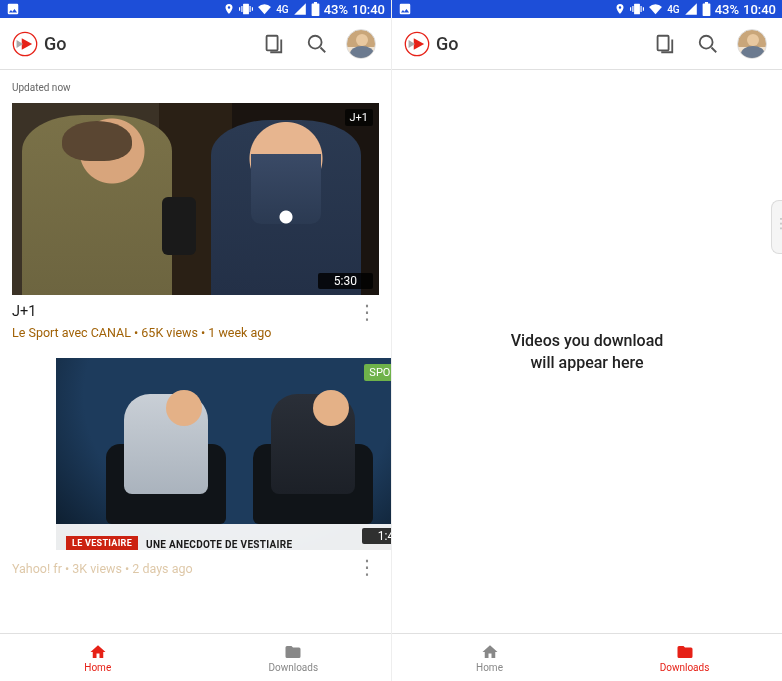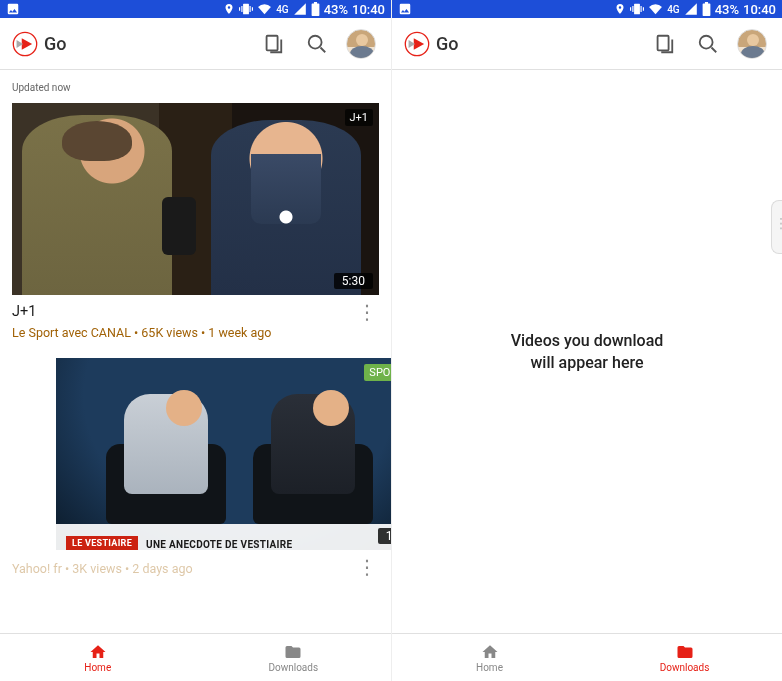--- a/index.html
+++ b/index.html
@@ -72,21 +72,21 @@
   .feed-label { font-size: 10px; color: #666; padding: 4px 12px 10px; }
 
   .video-card { margin: 0 12px 18px; }
   .thumb {
     width: 100%; height: 192px; background: #222;
     position: relative; overflow: hidden;
   }
   .thumb .dur {
     position: absolute; right: 6px; bottom: 6px;
     background: rgba(0,0,0,.8); color: #fff; font-size: 12px;
-    padding: 1px 8px; border-radius: 2px;
+    padding: 1px 16px; border-radius: 2px;
   }
   .thumb .corner-badge {
     position: absolute; right: 6px; top: 6px;
     background: rgba(0,0,0,.7); color: #fff; font-size: 11px;
     padding: 2px 5px; border-radius: 2px;
   }
   
   .thumb1 {
     background: linear-gradient(90deg,#3b3226 0 40%,#2a2015 40% 60%,#1a1410 60% 100%);
   }

